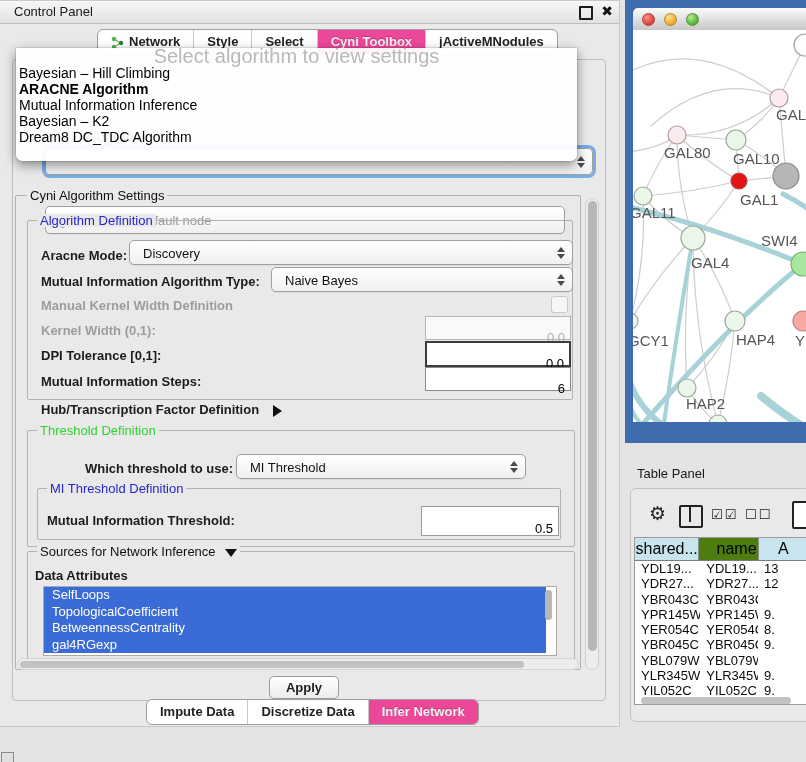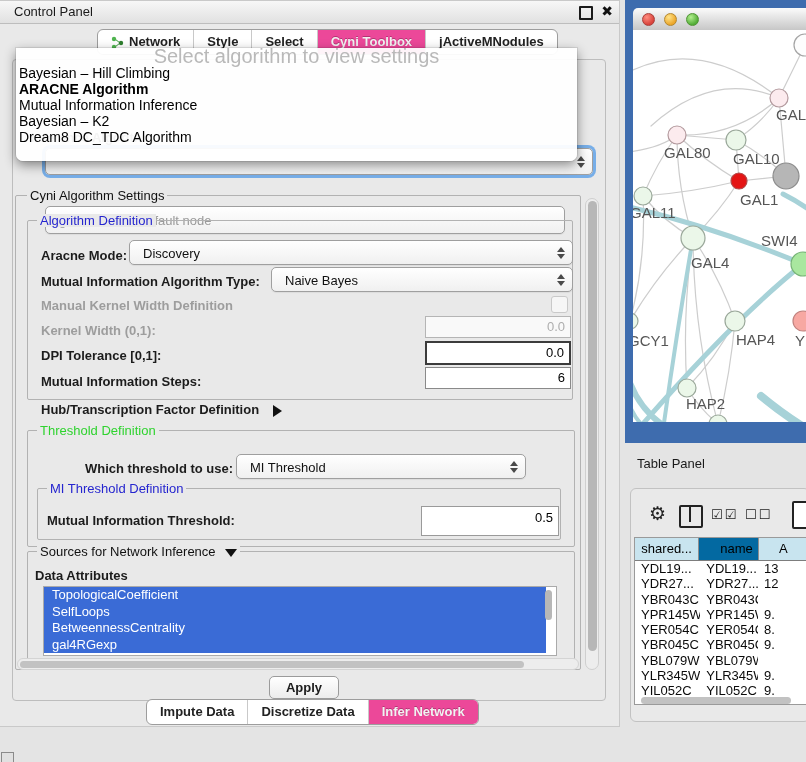--- a/index.html
+++ b/index.html
@@ -32,47 +32,47 @@
            border-radius:0 0 7px 7px;box-shadow:0 4px 12px rgba(0,0,0,.45),0 0 0 1px rgba(0,0,0,.08);z-index:60}
   #algdrop .ph{font-size:20px;color:#b9b9b9;text-align:center;height:17px;line-height:17px}
   #algdrop .item{font-size:14px;color:#000;line-height:16px;height:16px;padding-left:3px;white-space:nowrap}
   #algdrop .item.hl{font-weight:bold}
   
   .gbox{position:absolute;border:1px solid #b2b2b2;border-radius:2px;box-sizing:border-box}
   .glabel{position:absolute;font-size:13px;background:#e9e9e9;padding:0 3px;line-height:13px;white-space:nowrap;z-index:5}
   .blue{color:#2525cf}.green{color:#2fd32f}
   .flabel{position:absolute;font-size:13px;font-weight:bold;color:#1c1c1c;white-space:nowrap}
   .dis{color:#9d9d9d !important}
-  .tfield{position:absolute;background:#fff;border:1px solid #9a9a9a;font-size:13px;color:#000;text-align:right;padding:0 5px;box-sizing:border-box}
+  .tfield{position:absolute;background:#fff;border:1px solid #9a9a9a;font-size:13px;color:#000;text-align:right;padding:11px 5px;box-sizing:border-box}
   .tri-r{display:inline-block;width:0;height:0;border-top:6px solid transparent;border-bottom:6px solid transparent;border-left:9px solid #111;vertical-align:middle}
   .tri-d{display:inline-block;width:0;height:0;border-left:6px solid transparent;border-right:6px solid transparent;border-top:8px solid #111;vertical-align:middle}
   
   #attrlist{position:absolute;left:42px;top:584px;width:514px;height:70px;background:#fff;border:1px solid #aaa;overflow:hidden;box-sizing:border-box}
   #attrlist .li{height:16.5px;line-height:16.5px;font-size:13px;color:#fff;background:#3a6bd6;padding-left:8px;width:494px}
   .vscroll{position:absolute;background:#ededed;border:1px solid #cfcfcf;border-radius:7px;box-sizing:border-box}
   .vthumb{position:absolute;background:#b7b7b7;border-radius:5px}
   .hscroll{position:absolute;background:#ededed;border:1px solid #d4d4d4;border-radius:6px;box-sizing:border-box}
   .hthumb{position:absolute;background:#c2c2c2;border-radius:4px}
   
   .btn{position:absolute;background:linear-gradient(#ffffff,#ececec);border:1px solid #9b9b9b;border-radius:5px;font-size:13px;font-weight:bold;color:#1c1c1c;text-align:center;box-sizing:border-box}
   
   #netframe{position:absolute;left:625px;top:0;width:181px;height:443px;background:#3e6cae}
   #net-titlebar{position:absolute;left:633px;top:8px;width:173px;height:22px;background:linear-gradient(#fbfbfb,#c7c7c7);border-bottom:1px solid #8e8e8e;border-radius:5px 0 0 0}
   .tl{position:absolute;top:5px;width:13px;height:13px;border-radius:50%;box-sizing:border-box}
   .tl.red{background:radial-gradient(circle at 35% 30%,#ff8d80,#d8423a 70%);border:1px solid #a83f3a}
   .tl.yellow{background:radial-gradient(circle at 35% 30%,#ffe48a,#eca62a 70%);border:1px solid #b3872f}
   .tl.green{background:radial-gradient(circle at 35% 30%,#b2ef8e,#53ad37 70%);border:1px solid #4f9334}
   #netcanvas{position:absolute;left:633px;top:30px;width:173px;height:392px;background:#fff;overflow:hidden}
   
-  #tp-title{position:absolute;left:637px;top:456px;font-size:13px;color:#1a1a1a}
+  #tp-title{position:absolute;left:637px;top:466px;font-size:13px;color:#1a1a1a}
   #tpanel{position:absolute;left:630px;top:488px;width:180px;height:234px;background:#e9e9e9;border:1px solid #c2c2c2;border-radius:6px;box-sizing:border-box}
   .ticon{position:absolute;color:#222;font-family:"DejaVu Sans",sans-serif}
   #tbl{position:absolute;left:634px;top:537px;width:176px;height:168px;background:#fff;border:1px solid #9a9a9a;box-sizing:border-box;overflow:hidden}
   .throw{display:flex;height:23px;border-bottom:1px solid #7d7d7d;box-sizing:border-box}
-  .thcell{font-size:13px;color:#000;text-align:center;line-height:22px;border-right:1px solid #8e8e8e;box-sizing:border-box;overflow:hidden;white-space:nowrap}
+  .thcell{font-size:16px;color:#000;text-align:center;line-height:22px;border-right:1px solid #8e8e8e;box-sizing:border-box;overflow:hidden;white-space:nowrap}
   .tdrow{display:flex;height:15.3px}
   .tdcell{font-size:13px;color:#0a0a0a;line-height:15.3px;padding-left:6px;box-sizing:border-box;overflow:hidden;white-space:nowrap}
   
   #corner-ico{position:absolute;left:1px;top:752px;width:11px;height:9px;border:1px solid #8a8a8a;background:#e0e0e0}
 </style>
 </head>
 <body>
 
 <div id="cpanel">
   <div id="cp-titlebar">
@@ -179,22 +179,22 @@
     <span class="tfield" style="left:408px;top:446px;width:138px;height:30px;line-height:21px">0.5</span>
 
     <div class="gbox" style="left:14px;top:491px;width:548px;height:110px"></div>
     <span class="glabel" style="left:24px;top:485px;color:#111">
       <span>Sources for Network Inference</span>
       <span class="tri-d" style="margin-left:6px"></span>
     </span>
     <span class="flabel" style="left:22px;top:508px">Data Attributes</span>
 
     <div id="attrlist" style="left:30px;top:526px">
+        <div class="li">SelfLoops</div>
         <div class="li">TopologicalCoefficient</div>
-        <div class="li">SelfLoops</div>
         <div class="li">BetweennessCentrality</div>
         <div class="li">gal4RGexp</div>
       </div>
     <span class="vthumb" style="left:532px;top:530px;width:7px;height:30px"></span>
 
     <div class="hscroll" style="left:4px;top:598px;width:562px;height:12px">
       <span class="hthumb" style="left:2px;top:2px;width:504px;height:7px"></span>
     </div>
 
     <div class="vscroll" style="left:572px;top:138px;width:14px;height:472px">
@@ -303,21 +303,21 @@
   <span class="abs" style="left:48px;top:16px;width:20px;height:19px;border:2px solid #222;border-radius:2px">
     <span class="abs" style="left:8px;top:0;width:2px;height:15px;background:#222"></span>
   </span>
   <span class="ticon" style="left:80px;top:18px;font-size:13px;letter-spacing:2px">☑☑</span>
   <span class="ticon" style="left:114px;top:18px;font-size:13px;letter-spacing:2px">☐☐</span>
   <span class="abs" style="left:161px;top:12px;width:18px;height:24px;border:2px solid #222;border-radius:2px;background:#fff"></span>
 </div>
 <div id="tbl">
   <div class="throw" id="tbl-head">
       <div class="thcell" style="width: 77px; background: rgb(200, 228, 239);">shared...</div>
-      <div class="thcell" style="width: 68px; background: #0369a1; padding-left: 16px;">name</div>
+      <div class="thcell" style="width: 68px; background: #4d7c0f; padding-left: 16px;">name</div>
       <div class="thcell" style="width: 60px; background: rgb(200, 228, 239);">A</div>
     </div>
   <div id="tbl-body">
       <div class="tdrow">
         <div class="tdcell" style="width: 77px;">YDL19...</div>
         <div class="tdcell" style="width: 68px;">YDL19...</div>
         <div class="tdcell" style="width: 60px;">13</div>
       </div>
       <div class="tdrow">
         <div class="tdcell" style="width: 77px;">YDR27...</div>

